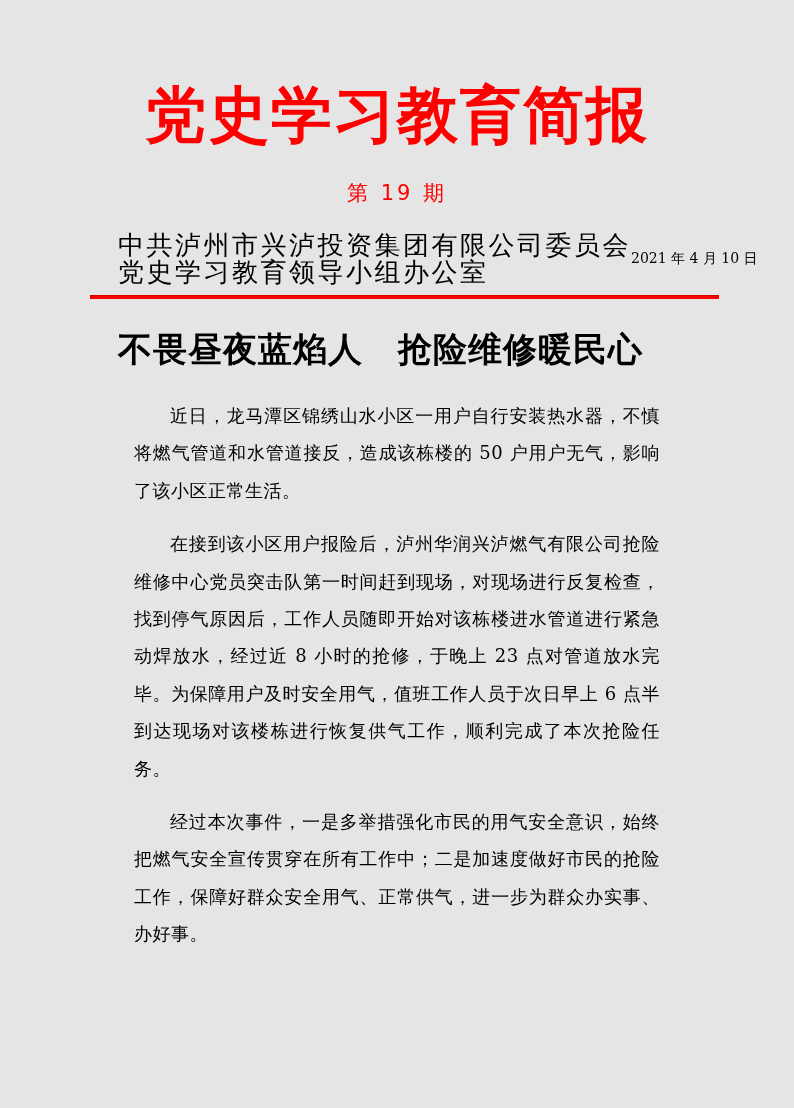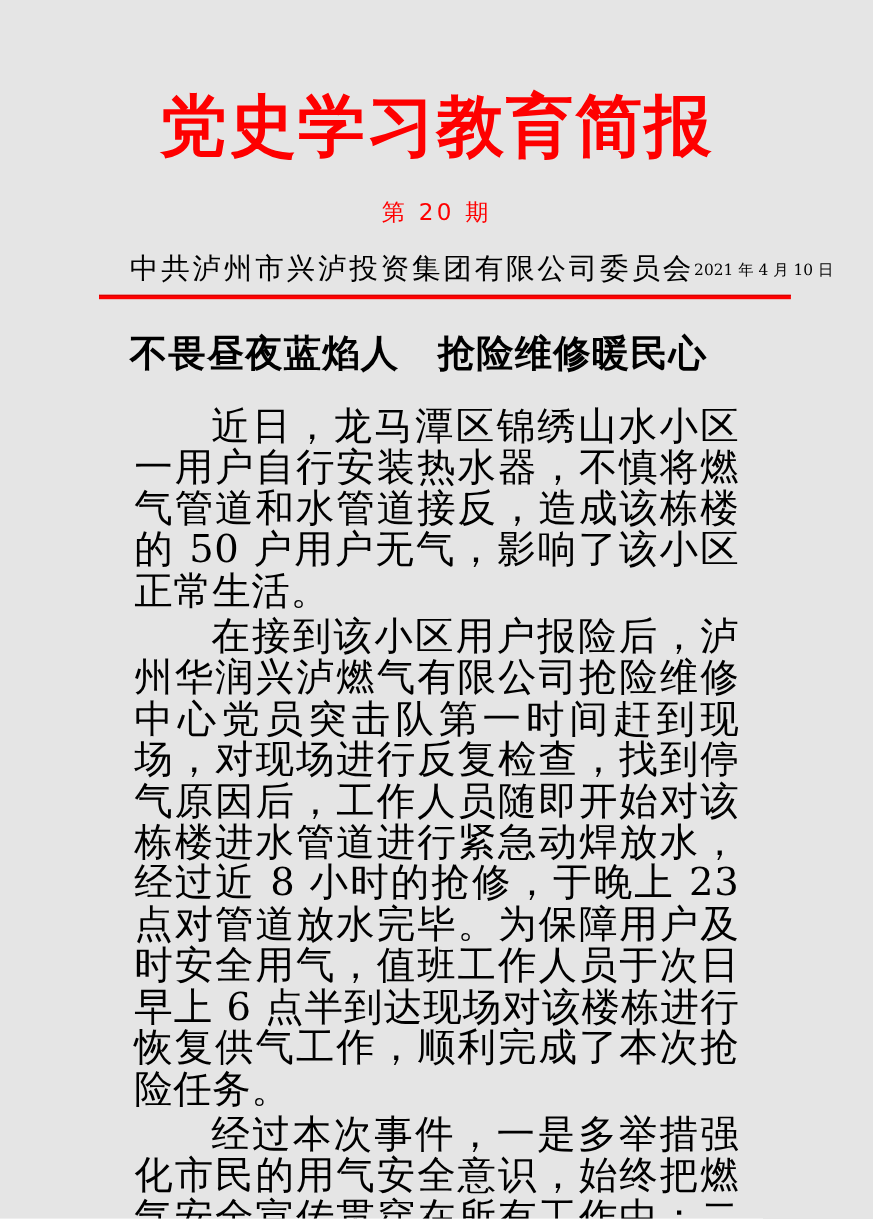--- a/index.html
+++ b/index.html
@@ -79,42 +79,43 @@
     font-size: 23px;
     line-height: 27px;
     font-weight: bold;
     font-family: "DejaVu Sans", "Liberation Sans", sans-serif;
     white-space: nowrap;
   }
   .body-text {
     margin-top: 29px;
   }
   .body-text p {
-    margin: 4px;
-    font-size: 35px;
+    margin: 16px;
+    font-size: 18px;
     line-height: 37.4px;
     text-indent: 2em;
     text-align: justify;
     text-justify: inter-character;
     letter-spacing: 0.5px;
   }
 </style>
 </head>
 <body>
 
 <div class="page">
 
   <header>
     <h1 class="masthead-title">党史学习教育简报</h1>
 
-    <div class="issue">第 20 期</div>
+    <div class="issue">第 19 期</div>
 
     <div class="info-row">
       <div>
         <div class="org-line">中共泸州市兴泸投资集团有限公司委员会</div>
+        <div class="org-line">党史学习教育领导小组办公室</div>
       </div>
       <div class="date">2021 年 4 月 10 日</div>
     </div>
 
     <div class="rule"></div>
   </header>
 
   <article>
     <h2 class="art-title">不畏昼夜蓝焰人　抢险维修暖民心</h2>
 

